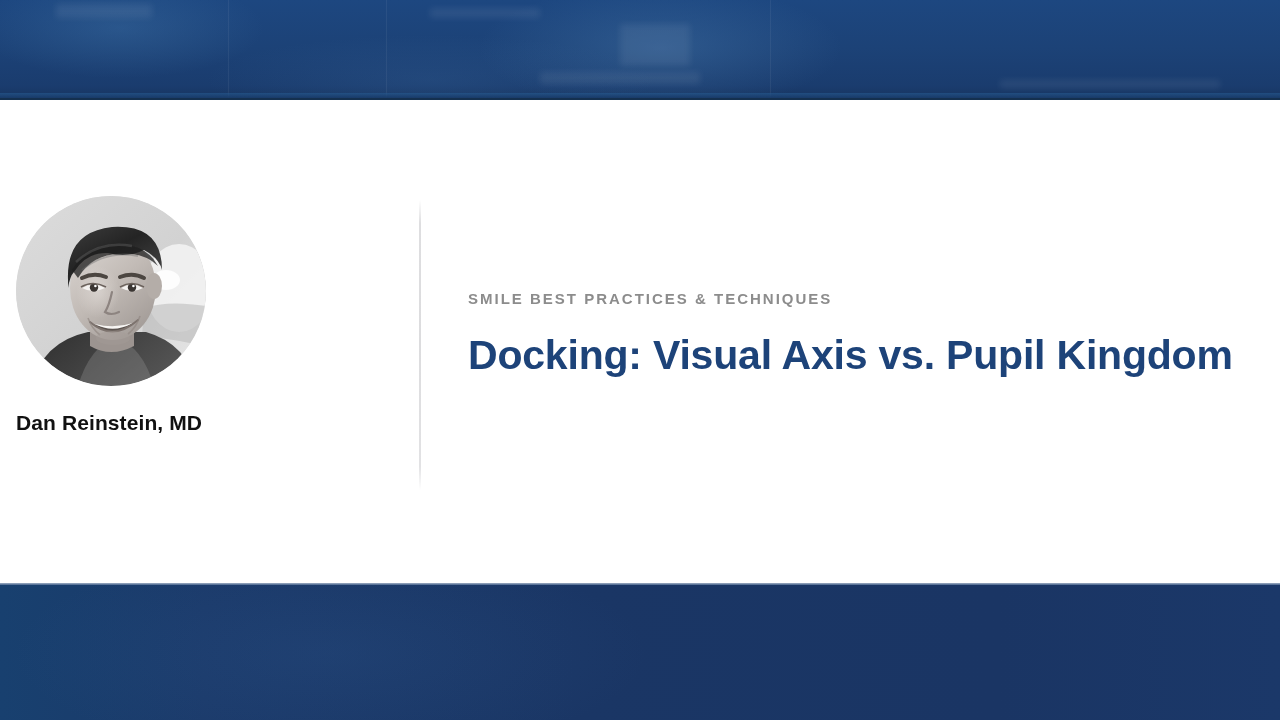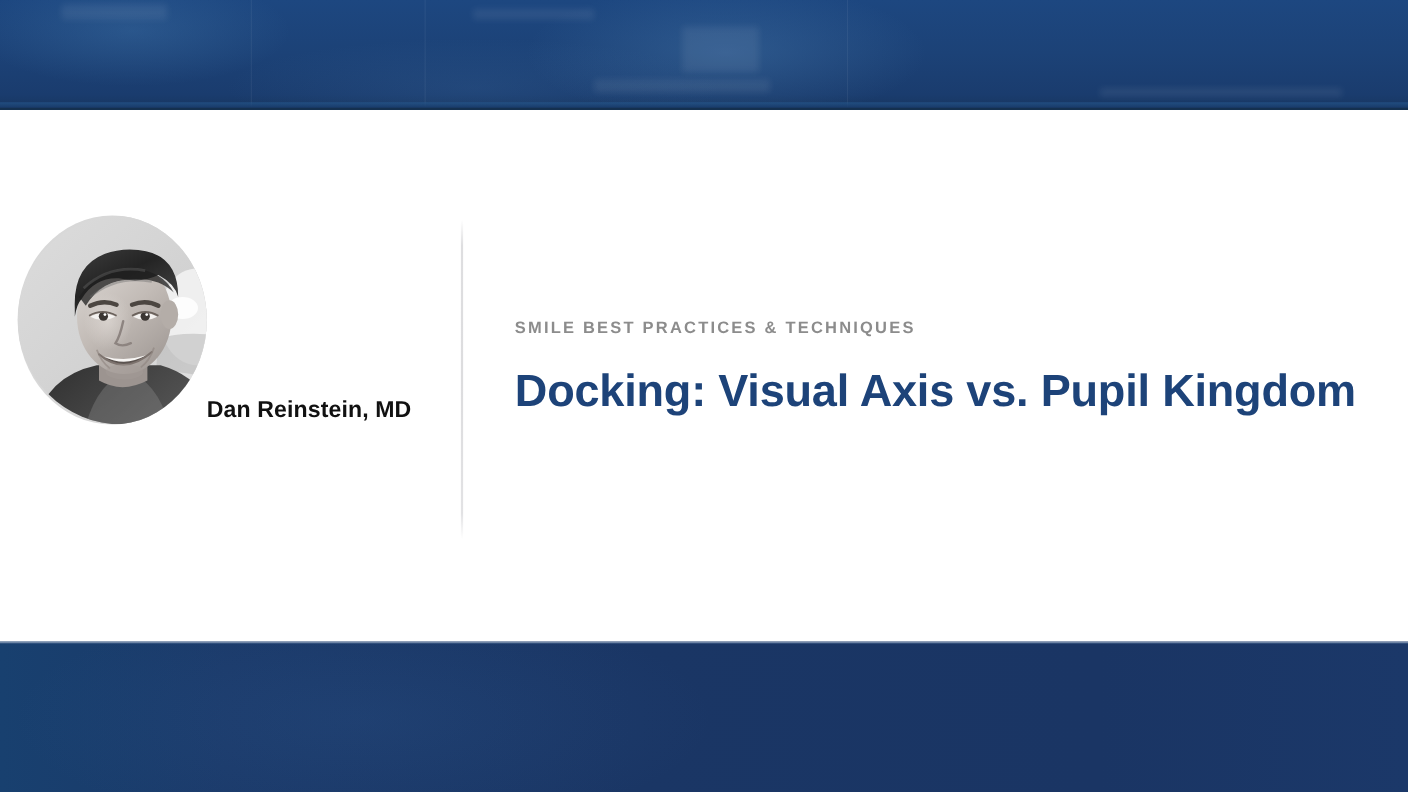--- a/index.html
+++ b/index.html
@@ -52,21 +52,21 @@
 
   
   .content {
     position:absolute; left:0; top:100px; width:1280px; height:483px;
     background:#ffffff;
   }
 
   
   .speaker {
     position:absolute; left:16px; top:96px; width:358px;
-    display:flex; align-items:flex-end;
+    display:flex; flex-direction:column; align-items:flex-start;
   }
   .avatar {
     position:relative; width:190px; height:190px; border-radius:50%;
     overflow:hidden; background:#d8d8d8;
   }
   .avatar svg { display:block; width:190px; height:190px; }
 
   .speaker-name {
     margin-top:24px; font-size:21px; font-weight:bold; color:#111111;
     letter-spacing:0.1px; line-height:1.25; white-space:nowrap;

